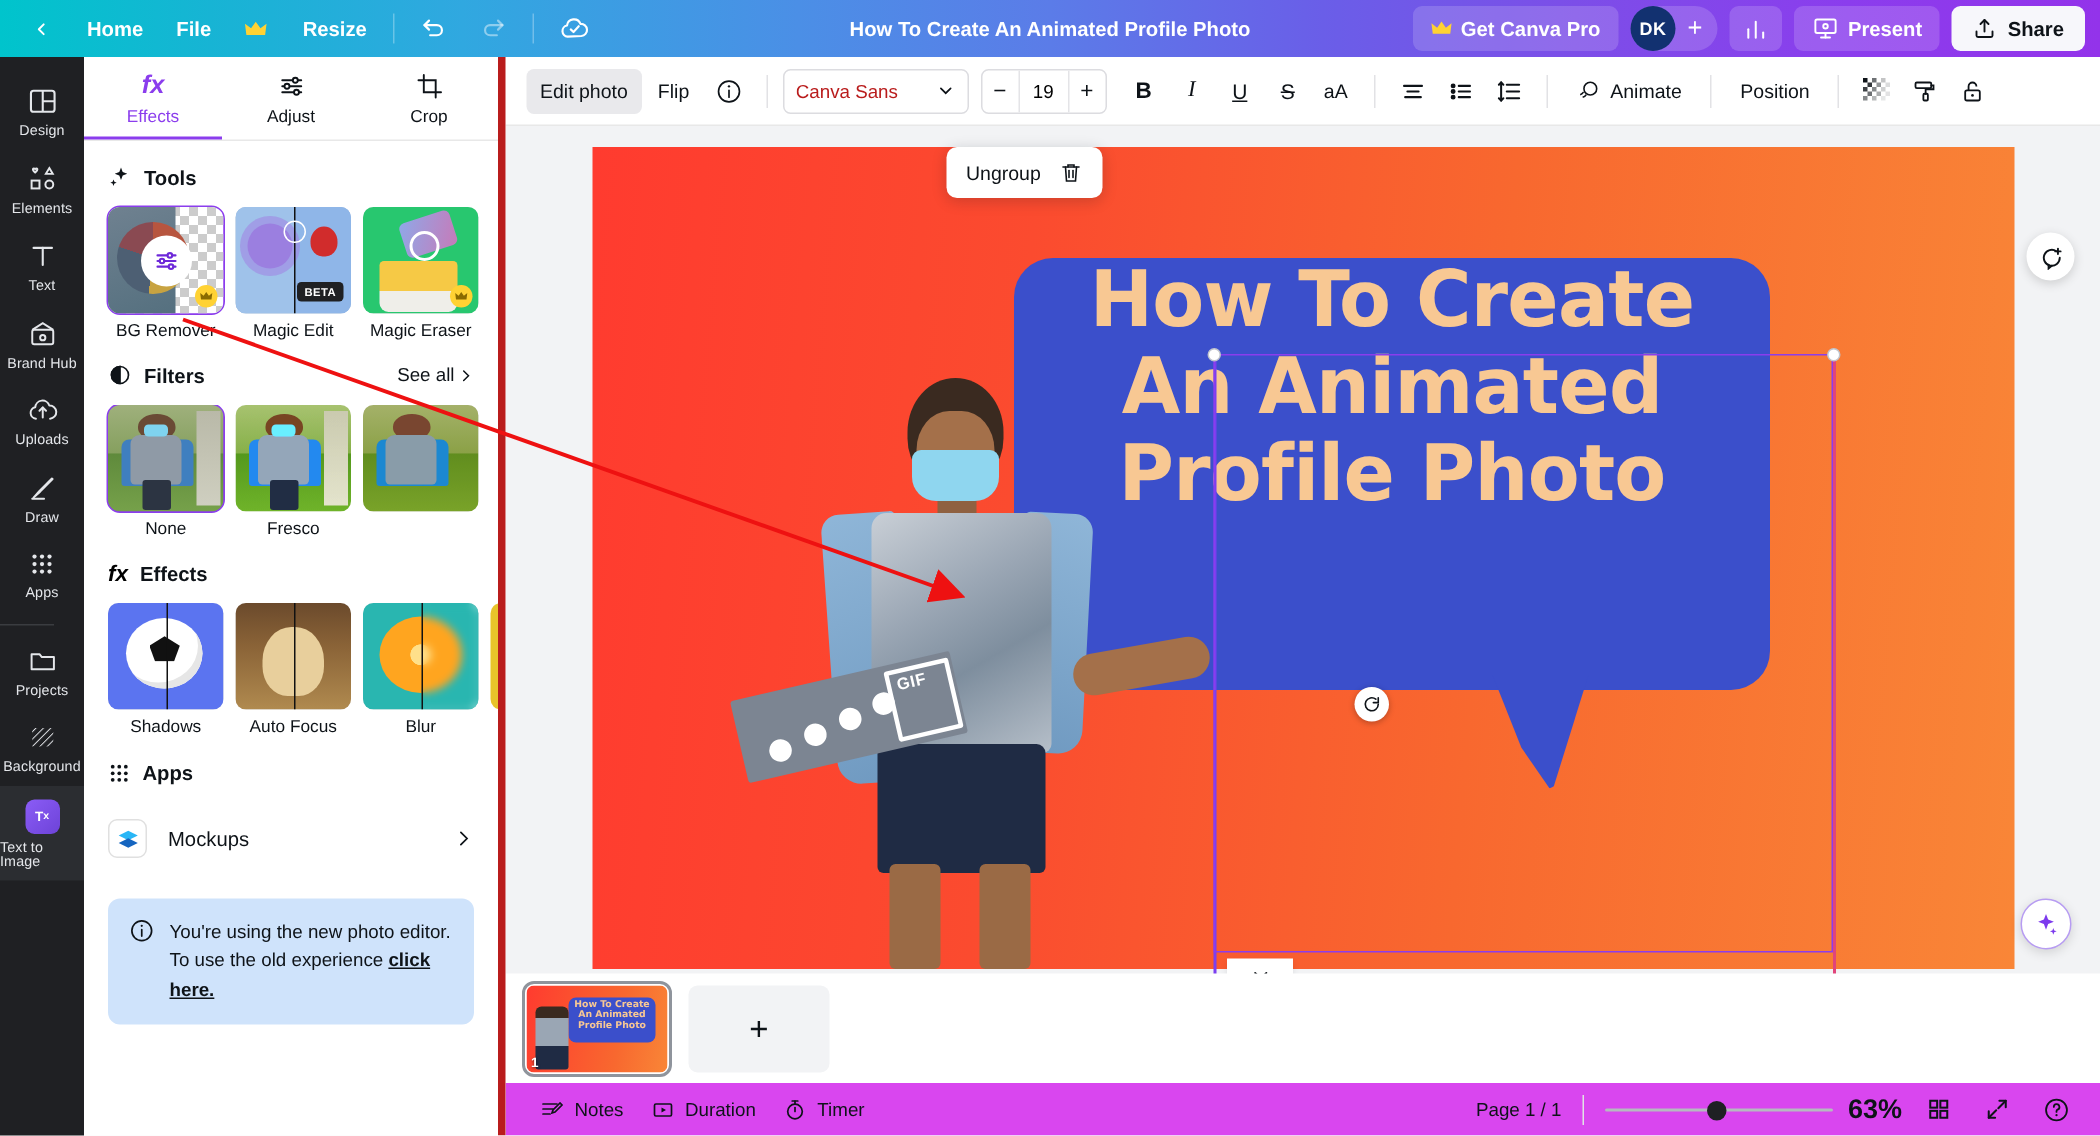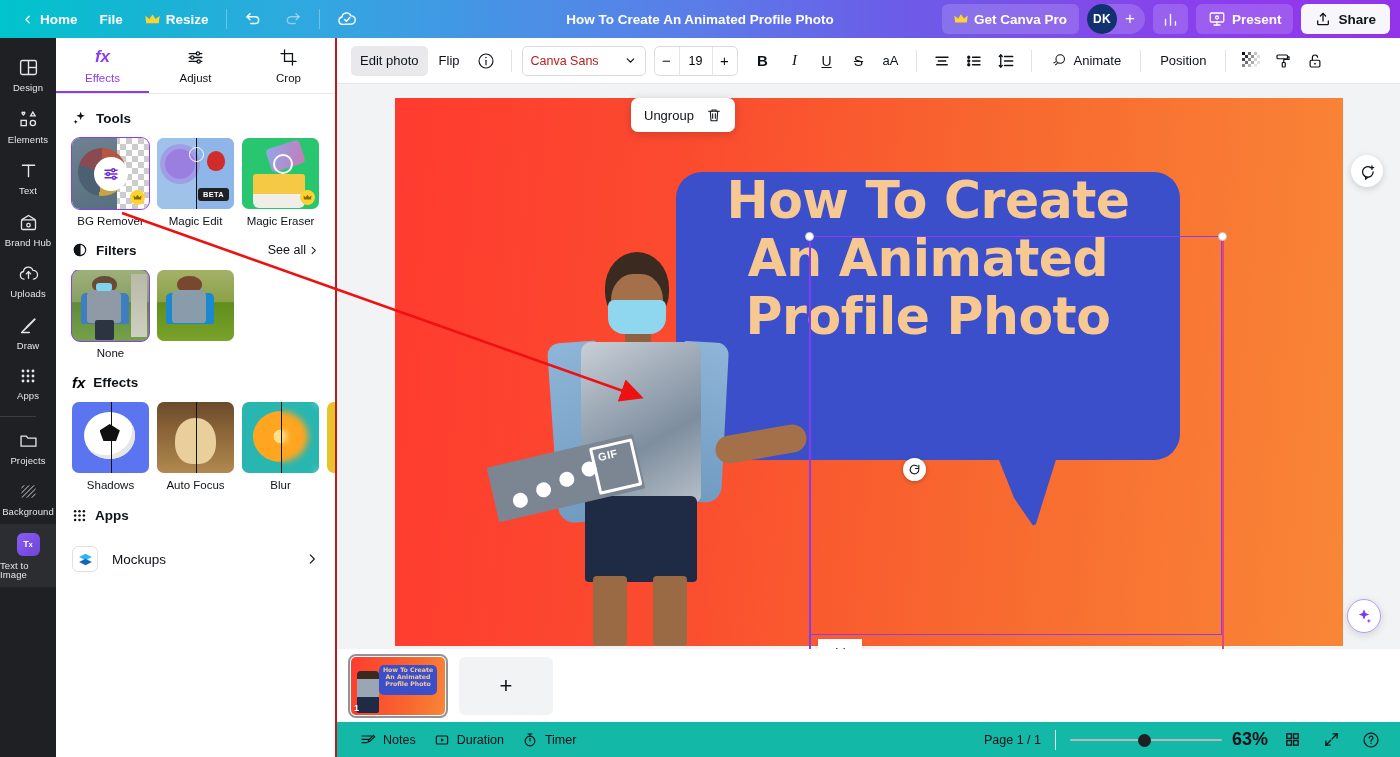--- a/index.html
+++ b/index.html
@@ -16,21 +16,21 @@
     position: absolute; top: 0; left: 0; width: 1400px; height: 38px;
     background: linear-gradient(90deg,
       #00c4cc 0%, #17b4d4 10%, #30a8e0 22%, #4b8fe6 38%,
       #5b7ce8 50%, #6a5ee8 63%, #7c4ee8 75%, #8b3ded 88%, #9333ea 100%);
     display: flex; align-items: center;
     color: #fff; font-size: 13.5px; font-weight: 600;
     z-index: 50;
   }
   .tb-group { display: flex; align-items: center; }
   .tb-btn {
-    display: flex; align-items: center; gap: 6px;
+    display: flex; align-items: center; gap: 24px;
     height: 28px; padding: 0 11px; border-radius: 4px;
     cursor: pointer; white-space: nowrap; color: #fff;
   }
   .tb-divider { width: 1px; height: 20px; background: rgba(255,255,255,0.3); margin: 0 6px; }
   #doc-title {
     position: absolute; left: 50%; transform: translateX(-50%);
     font-size: 13.5px; font-weight: 600; white-space: nowrap;
     padding: 4px 10px; border-radius: 4px; cursor: text;
   }
   .pill {
@@ -74,21 +74,21 @@
   #t2i-icon {
     width: 23px; height: 23px; border-radius: 6px;
     background: linear-gradient(135deg,#8b5cf6,#6d43d8);
     display: flex; align-items: center; justify-content: center;
     font-size: 9px; color: #fff; font-weight: 700;
   }
 
   
   #panel {
     position: absolute; top: 38px; left: 56px; width: 281px; height: 719px;
-    background: #fff; border-right: 2px solid #b91c1c;
+    background: #fff; border-right: 5px solid #b91c1c;
     overflow: hidden; z-index: 30;
   }
   #panel-tabs { display: flex; height: 56px; border-bottom: 1px solid #e8e8e8; }
   .ptab {
     flex: 1; display: flex; flex-direction: column; align-items: center;
     justify-content: center; gap: 5px; cursor: pointer;
     font-size: 11.5px; color: #0e1318; position: relative;
   }
   .ptab.active { color: #8b3ded; }
   .ptab.active::after {
@@ -408,21 +408,21 @@
   }
   #add-page {
     width:94px; height:58px; border-radius:6px; background:#f2f3f5;
     display:flex; align-items:center; justify-content:center;
     font-size:22px; color:#0e1318; cursor:pointer; font-weight:300;
   }
 
   
   #bottombar {
     position:absolute; left:337px; top:722px; width:1063px; height:35px;
-    background:#14b8a6; display:flex; align-items:center;
+    background:#d946ef; display:flex; align-items:center;
     padding: 0 14px; z-index:22;justify-content:space-between;
   }
   .bb-btn {
     display:flex; align-items:center; gap:7px; height:28px;
     padding: 0 9px; border-radius:5px; cursor:pointer;
     font-size:12.5px; color:#0e1318; font-weight:500;
   }
   #bb-right { margin-left:auto; display:flex; align-items:center; gap:10px; }
   #page-count { font-size:12.5px; color:#0e1318; font-weight:500; }
   .bb-sep { width:1px; height:20px; background:#e2e2e5; margin: 0 4px; }
@@ -720,20 +720,29 @@
       <div class="thumb-cell">
         <div class="thumb sel">
           <div class="ph-person"></div>
           <div class="ph-mask"></div>
           <div class="ph-legs"></div>
           <div class="ph-pillar"></div>
         </div>
         <div class="thumb-label">None</div>
       </div>
       <div class="thumb-cell">
+        <div class="thumb f-fresco">
+          <div class="ph-person"></div>
+          <div class="ph-mask"></div>
+          <div class="ph-legs"></div>
+          <div class="ph-pillar"></div>
+        </div>
+        <div class="thumb-label">Fresco</div>
+      </div>
+      <div class="thumb-cell">
         <div class="thumb f-next">
           <div class="ph-person"></div>
 
         </div>
         <div class="thumb-label"></div>
       </div>
     </div>
 
     <div class="sec-head" style="margin-top:13px">
       <span class="ptab-icon" style="height:auto;font-size:15px">fx</span>
@@ -793,20 +802,33 @@
           </svg>
       </div>
       <span class="app-name">Mockups</span>
       <span class="app-chev">
         <svg width="14" height="14" viewBox="0 0 24 24" fill="none" stroke="#0e1318" stroke-width="2" stroke-linecap="round">
             <polyline points="9 5 16 12 9 19"></polyline>
           </svg>
       </span>
     </div>
 
+    <div id="notice">
+      <span>
+        <svg width="17" height="17" viewBox="0 0 24 24" fill="none" stroke="#0e1318" stroke-width="1.6">
+            <circle cx="12" cy="12" r="9.3"></circle>
+            <line x1="12" y1="11" x2="12" y2="17" stroke-linecap="round"></line>
+            <circle cx="12" cy="7.4" r="1.05" fill="#0e1318" stroke="none"></circle>
+          </svg>
+      </span>
+      <div id="notice-text">
+        <div>You're using the new photo editor.</div>
+        <div><span>To use the old experience </span><span id="notice-link">click here.</span></div>
+      </div>
+    </div>
   </div>
 </div>
 
 <div id="etoolbar">
   <div class="et-btn filled">Edit photo</div>
   <div class="et-btn">Flip</div>
   <div class="ic-btn">
     <svg width="18" height="18" viewBox="0 0 24 24" fill="none" stroke="#0e1318" stroke-width="1.5">
         <circle cx="12" cy="12" r="9.3"></circle>
         <line x1="12" y1="11" x2="12" y2="17" stroke-linecap="round"></line>

